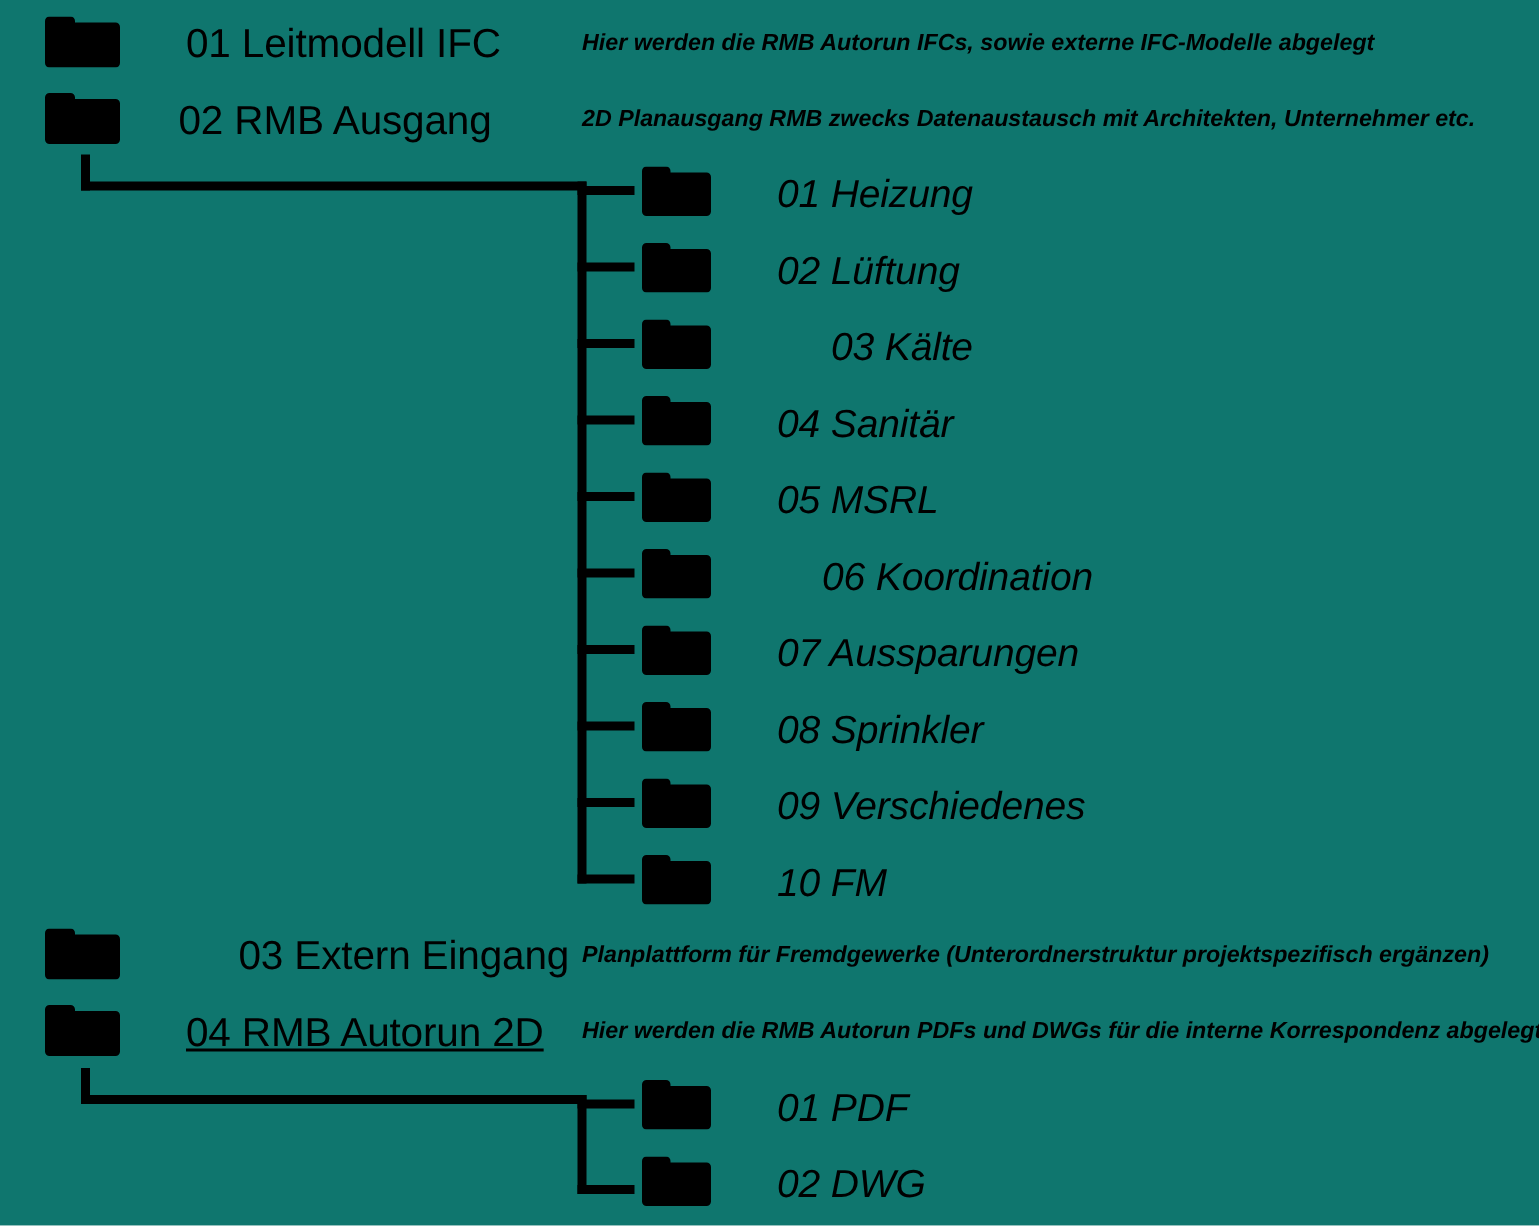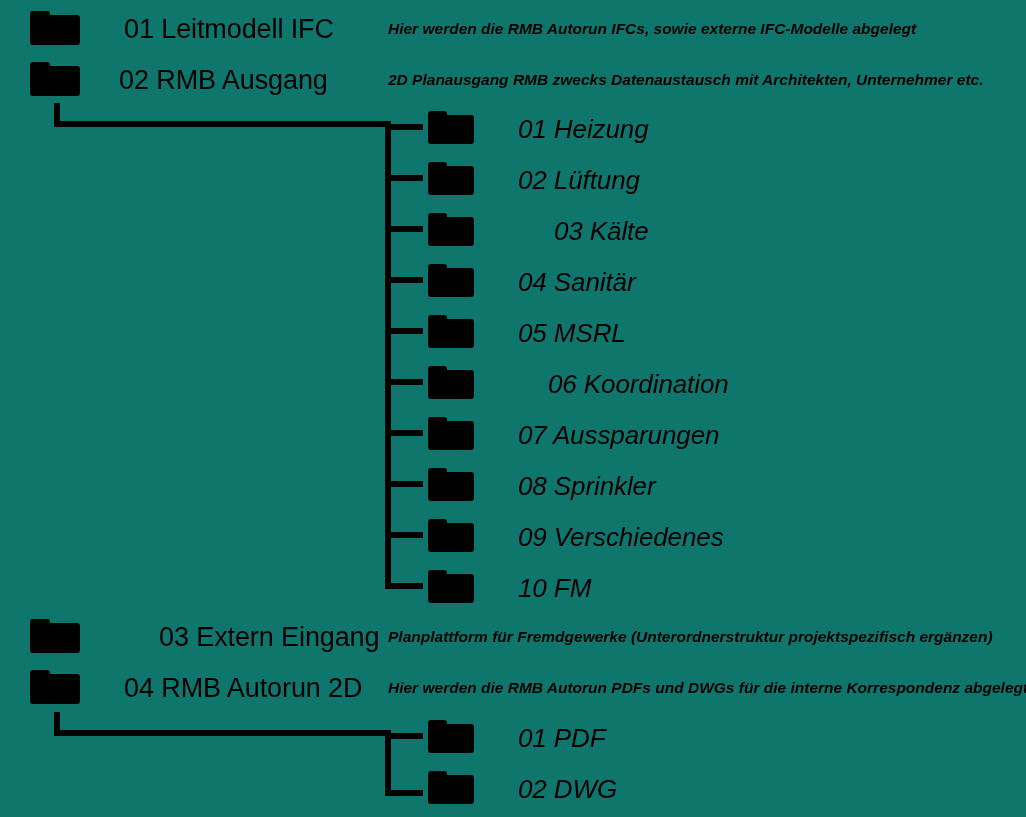--- a/index.html
+++ b/index.html
@@ -182,21 +182,21 @@
     </svg>
   </div>
   <div class="node-label" style="left:124px; top:624px;margin-left:35px;">03 Extern Eingang</div>
   <div class="desc" style="left:388px; top:629px;">Planplattform für Fremdgewerke (Unterordnerstruktur projektspezifisch ergänzen)</div>
 
   <div class="folder" style="left:30px; top:670px;">
     <svg viewBox="0 0 50 34" xmlns="http://www.w3.org/2000/svg" aria-hidden="true">
       <path d="M0 3 a3 3 0 0 1 3-3 h14 a3 3 0 0 1 3 3 v1 h27 a3 3 0 0 1 3 3 v24 a3 3 0 0 1 -3 3 h-44 a3 3 0 0 1 -3 -3 z" fill="#000000"></path>
     </svg>
   </div>
-  <div class="node-label" style="left:124px; top:675px;">04 RMB Autorun 2D</div>
+  <div class="node-label" style="left:124px; top:675px;text-decoration:underline;">04 RMB Autorun 2D</div>
   <div class="desc" style="left:388px; top:680px;">Hier werden die RMB Autorun PDFs und DWGs für die interne Korrespondenz abgelegt</div>
 
   <div class="line v" style="left:54px;  top:712px; height:24px;"></div>
   <div class="line h" style="left:54px;  top:730px; width:337px;"></div>
   <div class="line v" style="left:385px; top:730px; height:66px;"></div>
 
   <div class="line h" style="left:385px; top:733px; width:38px;"></div>
   <div class="line h" style="left:385px; top:790px; width:38px;"></div>
 
   <div class="folder sub" style="left:428px; top:720px;">

